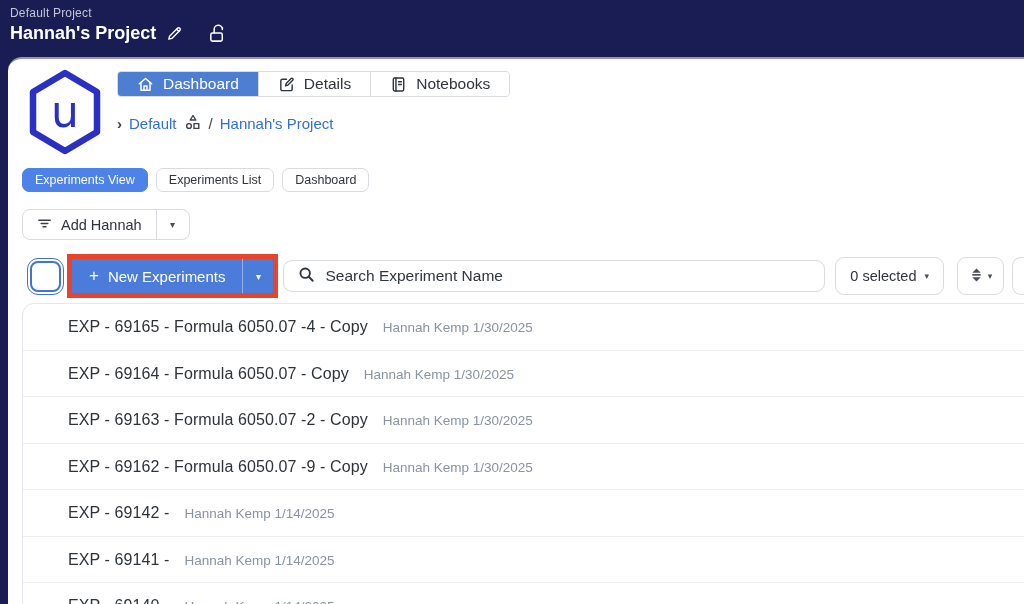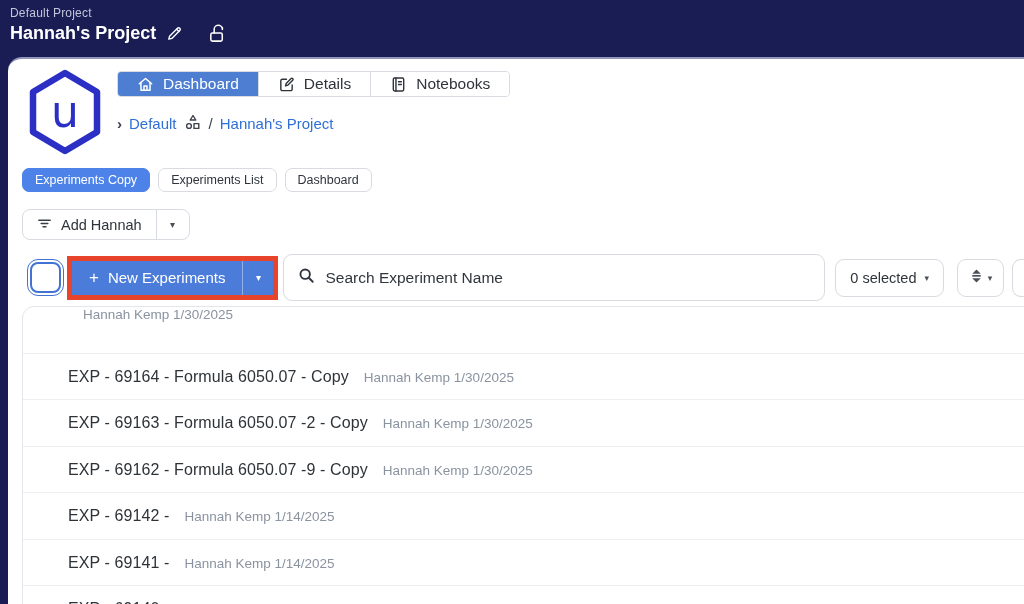--- a/index.html
+++ b/index.html
@@ -60,21 +60,21 @@
   .split-outline .main{display:flex;align-items:center;gap:9px;padding:0 14px;font-size:14.5px;color:var(--ink);background:none;border:none;cursor:pointer;}
   .split-outline .caret-part{display:flex;align-items:center;justify-content:center;width:33px;border:none;border-left:1px solid var(--border);background:none;cursor:pointer;color:#4a4f58;font-size:10px;}
   
   .action-row{display:flex;align-items:center;margin-top:14px;margin-right:-6px;}
   .select-all{width:31px;height:31px;margin-left:8px;flex:0 0 auto;background:#fff;border:2px solid #4273d4;border-radius:8px;outline:1.5px solid #4273d4;outline-offset:2px;cursor:pointer;}
   .highlight-frame{margin-left:6px;border:5px solid var(--red);flex:0 0 auto;}
   .btn-blue-split{display:flex;height:34px;background:var(--btn-blue);color:#fff;}
   .btn-blue-split .main{display:flex;align-items:center;gap:9px;padding:0 17px;font-size:15px;color:#fff;background:none;border:none;cursor:pointer;}
   .btn-blue-split .plus{font-size:17px;font-weight:400;}
   .btn-blue-split .caret-part{display:flex;align-items:center;justify-content:center;width:31px;border:none;border-left:1px solid rgba(255,255,255,.4);background:none;color:#fff;cursor:pointer;font-size:10px;}
-  .searchbox{flex:1 1 auto;display:flex;align-items:center;gap:10px;height:47px;margin-left:5px;border:1px solid var(--border);border-radius:9px;background:#fff;padding:0 14px;}
+  .searchbox{flex:1 1 auto;display:flex;align-items:center;gap:10px;height:32px;margin-left:5px;border:1px solid var(--border);border-radius:9px;background:#fff;padding:0 14px;}
   .searchbox input{flex:1;border:none;outline:none;font-size:15.5px;color:#31363d;font-family:inherit;background:transparent;}
   .searchbox input::placeholder{color:#31363d;opacity:1;}
   .btn-selected{display:flex;align-items:center;gap:8px;height:38px;margin-left:10px;padding:0 14px;border:1px solid var(--border);border-radius:9px;background:#fff;font-size:14.5px;color:var(--ink);cursor:pointer;flex:0 0 auto;}
   .btn-selected .caret{font-size:9px;color:#4a4f58;}
   .btn-sort{display:flex;align-items:center;justify-content:center;gap:4px;width:47px;height:38px;margin-left:13px;border:1px solid var(--border);border-radius:9px;background:#fff;cursor:pointer;flex:0 0 auto;color:#4a4f58;}
   .btn-sort .caret{font-size:9px;}
   .btn-edge{width:18px;height:38px;margin-left:8px;border:1px solid var(--border);border-right:none;border-radius:9px 0 0 9px;background:#fff;cursor:pointer;flex:0 0 auto;}
   
   .exp-list{margin-top:5px;width:calc(100% + 30px);border:1px solid var(--list-border);border-radius:12px 0 0 0;background:#fff;}
   .exp-row{display:flex;align-items:baseline;height:46.5px;padding-left:45px;border-bottom:1px solid #eceef1;cursor:pointer;}
@@ -159,21 +159,21 @@
             <rect x="10" y="10.6" width="4.8" height="4.8"></rect>
           </svg>
         </span>
         <span class="crumb-sep">/</span>
         <a class="crumb-link">Hannah's Project</a>
       </div>
     </div>
   </div>
 
   <div class="pills">
-    <button class="pill active">Experiments Copy</button>
+    <button class="pill active">Experiments View</button>
     <button class="pill">Experiments List</button>
     <button class="pill">Dashboard</button>
   </div>
 
   <div class="filter-row">
     <div class="split-outline">
       <button class="main">
         <span>
           <svg width="15" height="15" viewBox="0 0 16 16" fill="none" stroke="#3a3f46" stroke-width="1.7" stroke-linecap="round">
             <path d="M2 4.5 H14 M4.5 8 H11.5 M6.5 11.5 H9.5"></path>
@@ -226,20 +226,21 @@
         </svg>
       </span>
       <span class="caret">▾</span>
     </button>
 
     <button class="btn-edge" aria-label="more"></button>
   </div>
 
   <section class="exp-list">
     <div class="exp-row">
+      <span class="exp-name">EXP - 69165 - Formula 6050.07 -4 - Copy</span>
       <span class="exp-meta">Hannah Kemp 1/30/2025</span>
     </div>
     <div class="exp-row">
       <span class="exp-name">EXP - 69164 - Formula 6050.07 - Copy</span>
       <span class="exp-meta">Hannah Kemp 1/30/2025</span>
     </div>
     <div class="exp-row">
       <span class="exp-name">EXP - 69163 - Formula 6050.07 -2 - Copy</span>
       <span class="exp-meta">Hannah Kemp 1/30/2025</span>
     </div>

